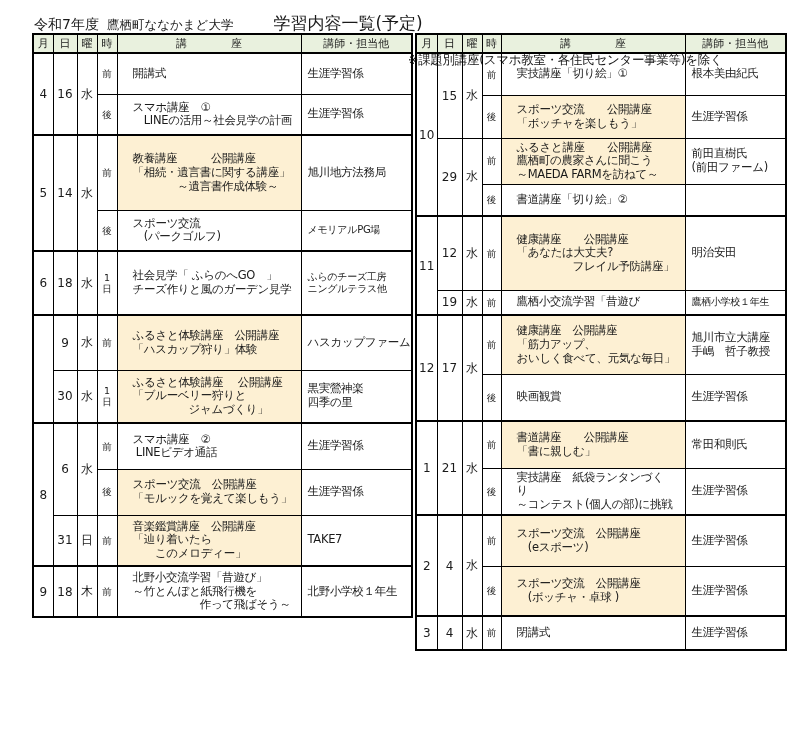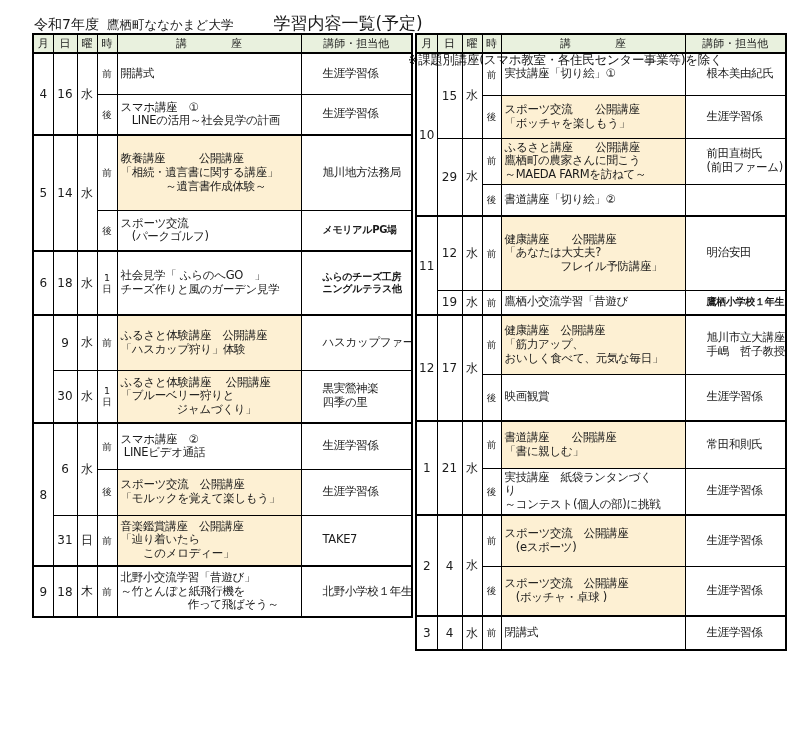--- a/index.html
+++ b/index.html
@@ -10,24 +10,24 @@
   .title-left .year { font-size: 14px; margin-right: 8px; }
   .title-left .name { font-size: 12.5px; margin-right: 40px; }
   .title-left .sub { font-size: 17px; }
   .title-right { position: absolute; left: 408px; top: 12px; font-size: 12.5px; white-space: nowrap; letter-spacing: -0.3px; margin-top: 40px; }
 
   table.sched { position: absolute; border-collapse: collapse; table-layout: fixed; border: 2px solid #000; }
   table.sched td, table.sched th { border: 1px solid #000; font-weight: normal; overflow: hidden; }
   table.sched th { background: #e9f1de; font-size: 11px; height: 19px; text-align: center; border-bottom: 2px solid #000; }
   table.sched td.c { text-align: center; font-size: 12px; }
   table.sched td.time { text-align: center; font-size: 9.5px; line-height: 1.2; }
-  table.sched td.course { font-size: 11.5px; line-height: 1.18; padding: 1px 3px; white-space: pre; letter-spacing: -0.3px; }
+  table.sched td.course { font-size: 11.5px; line-height: 1.18; padding: 1px 15px; white-space: pre; letter-spacing: -0.3px; }
   table.sched td.course.pub { background: #fdf0d3; }
-  table.sched td.inst { font-size: 11.5px; line-height: 1.2; padding: 1px 21px; white-space: pre; letter-spacing: -0.3px; }
-  table.sched td.inst.small { font-size: 10px; font-weight: bold; }
+  table.sched td.inst { font-size: 11.5px; line-height: 1.2; padding: 1px 6px; white-space: pre; letter-spacing: -0.3px; }
+  table.sched td.inst.small { font-size: 10px; }
   table.sched tr.month-top td { border-top: 2px solid #000; }
 </style>
 </head>
 <body>
 
 <div class="title-left">
   <span class="year">令和7年度</span>
   <span class="name">鷹栖町ななかまど大学</span>
   <span class="sub">学習内容一覧(予定)</span>
 </div>

